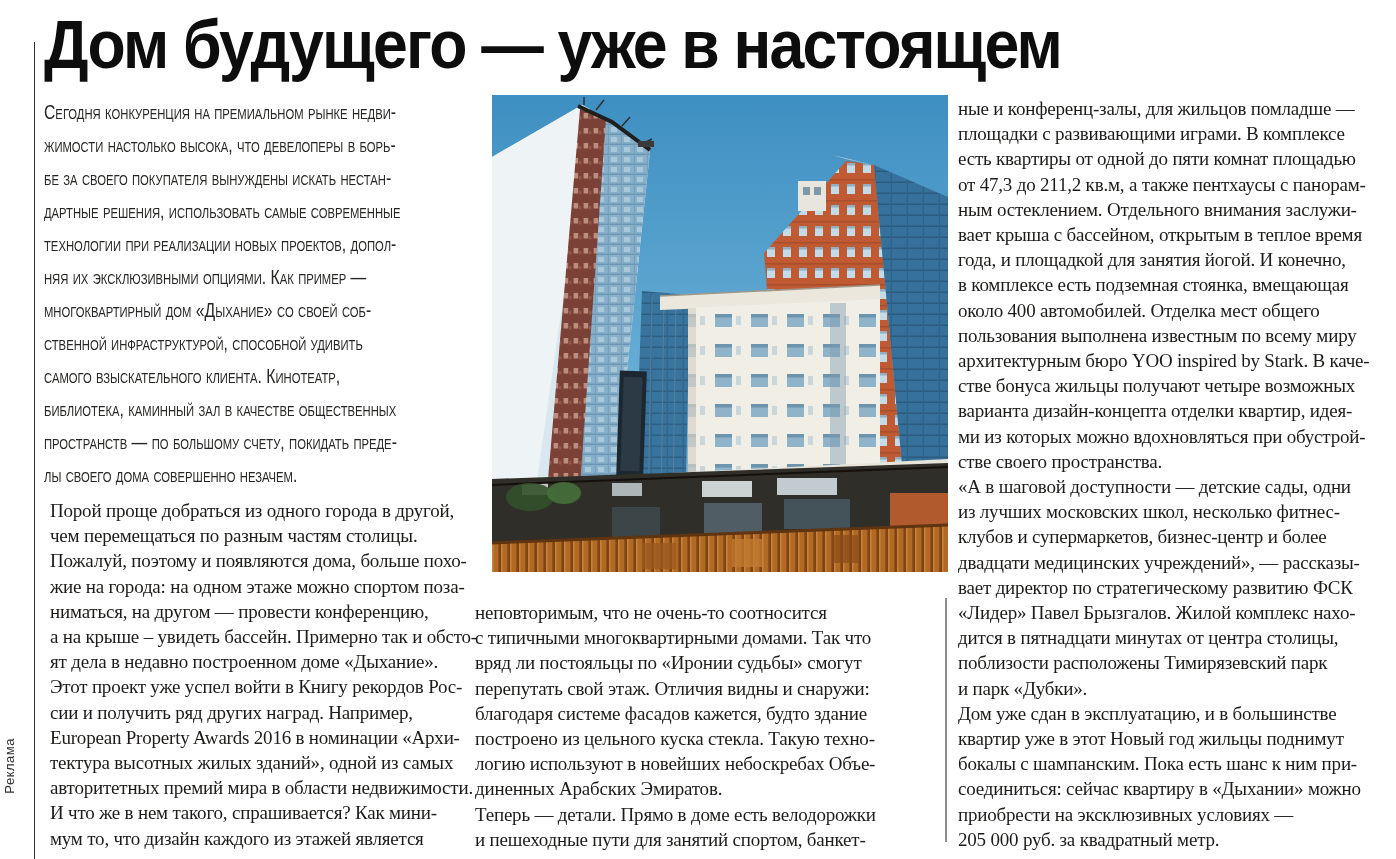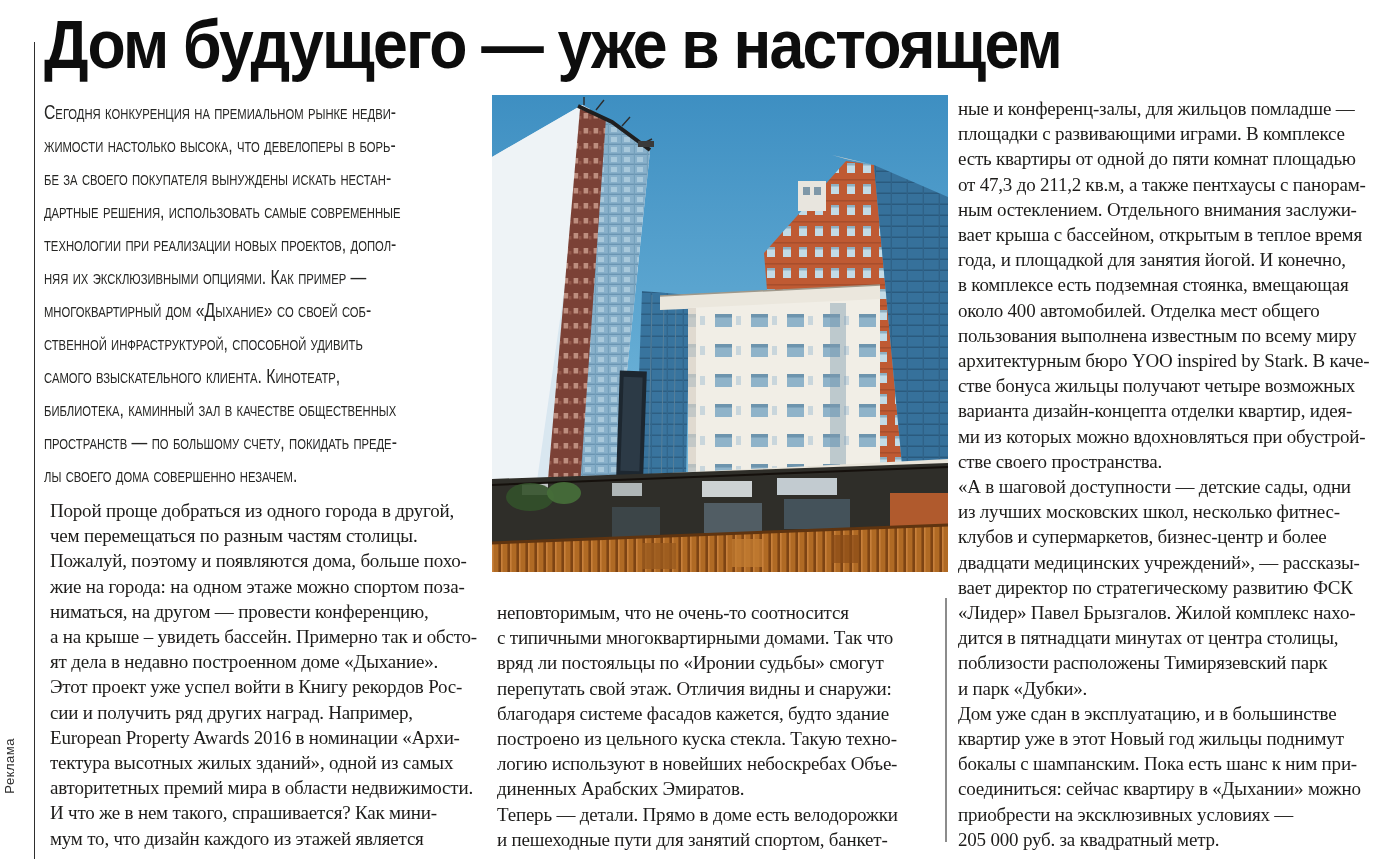--- a/index.html
+++ b/index.html
@@ -13,21 +13,21 @@
             font-family:"Liberation Sans",sans-serif;font-weight:700;
             font-size:68px;line-height:72px;letter-spacing:-2px;color:#0d0d0d;
             transform:scaleX(.92);transform-origin:left top;}
   .lead{position:absolute;left:44px;top:95px;margin:0;white-space:pre;
         font-family:"Liberation Sans",sans-serif;font-variant:small-caps;
         font-size:21px;line-height:33px;color:#262624;
         transform:scaleX(.75);transform-origin:left top;}
   .body-text{position:absolute;margin:0;white-space:pre;
              font-size:19px;line-height:25.2px;letter-spacing:-0.2px;color:#1d1c1a;}
   .col-left-body{left:50px;top:498px;width:448px;}
-  .col-mid-body{left:497px;top:600px;width:448px;}
+  .col-mid-body{left:475px;top:600px;width:448px;}
   .col-right-body{left:958px;top:96px;width:438px;}
   .photo{position:absolute;left:492px;top:95px;width:456px;height:477px;}
   .photo svg{display:block;width:456px;height:477px;}
   .divider{position:absolute;left:945px;top:598px;width:1.5px;height:244px;background:#8c8c8c;}
 </style>
 </head>
 <body>
 
 <div class="page">
 

